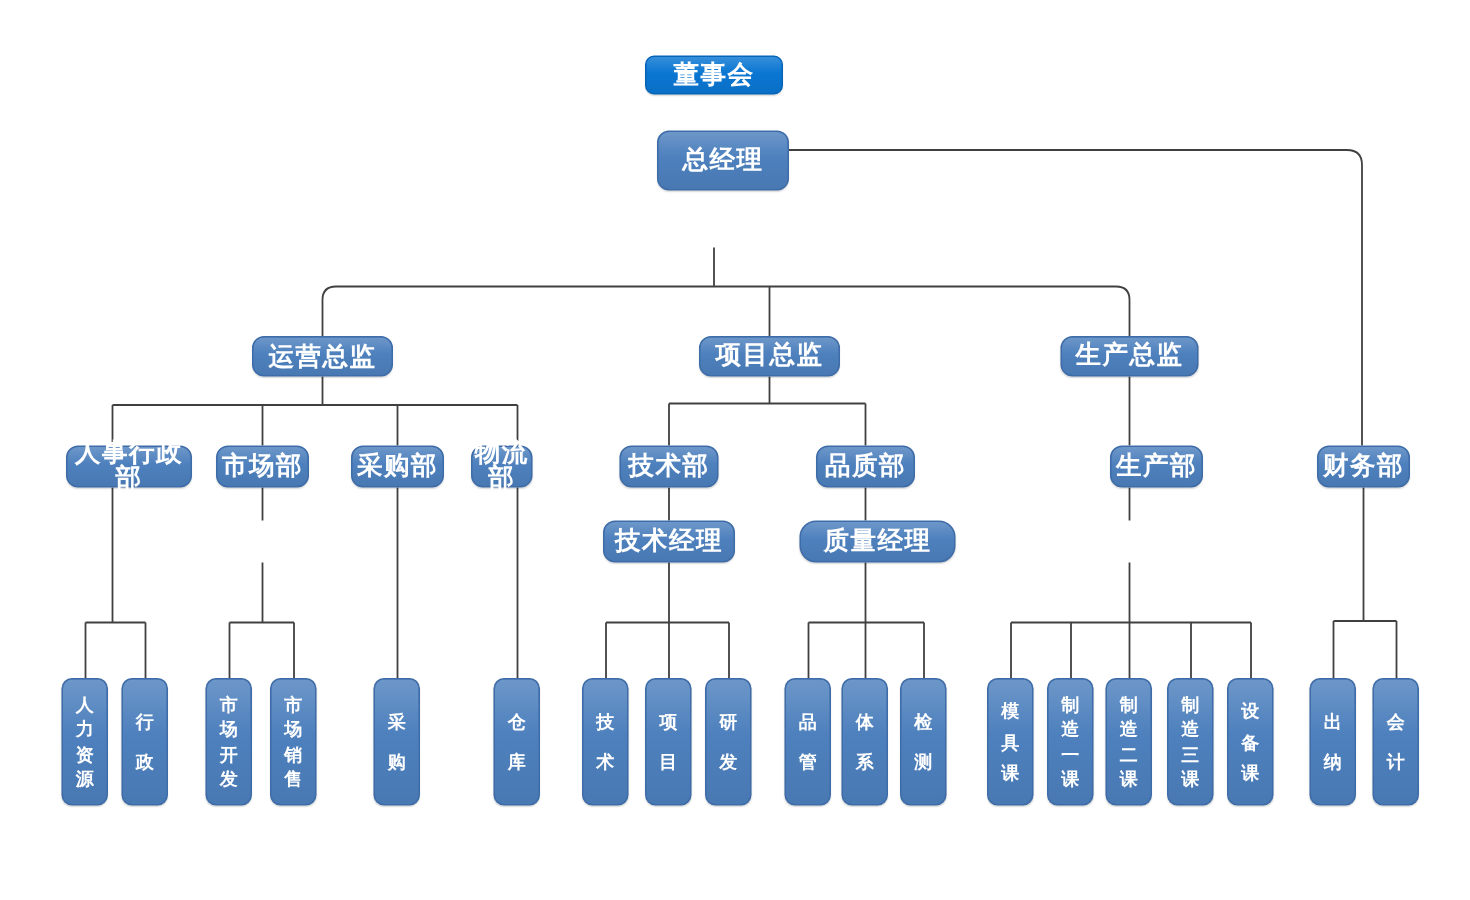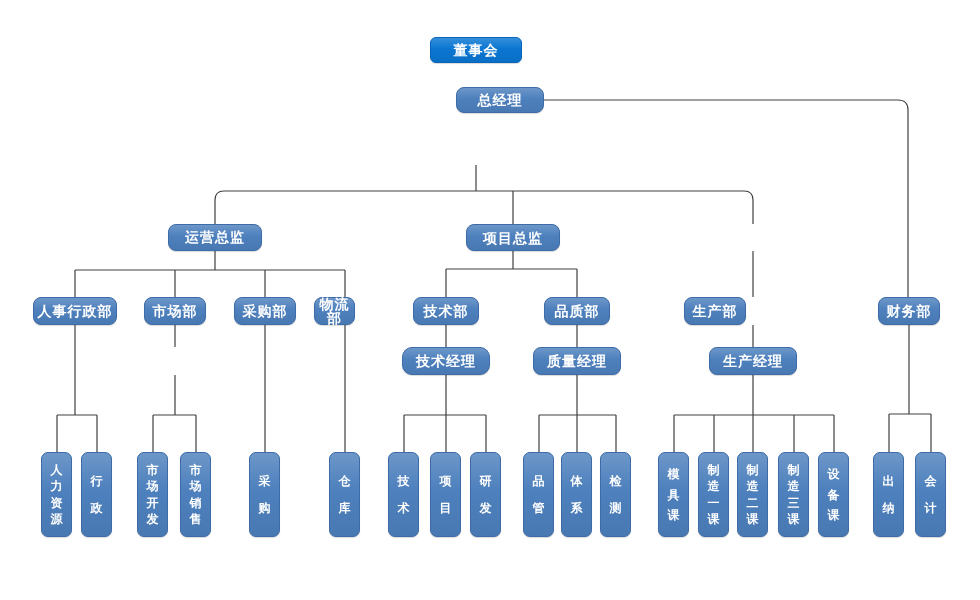--- a/index.html
+++ b/index.html
@@ -7,21 +7,21 @@
   #stage{position:relative;width:980px;height:600px;background:#ffffff;overflow:hidden;}
   #wires{position:absolute;left:0;top:0;width:980px;height:600px;}
   .connector{fill:none;stroke-width:1.2;}
   .node{
     position:absolute;box-sizing:border-box;
     display:flex;align-items:center;justify-content:center;
     border:1px solid;border-radius:8px;
     font-weight:bold;text-align:center;
     background-image:linear-gradient(rgba(255,255,255,.18),rgba(255,255,255,0) 45%,rgba(0,0,0,.06));
     box-shadow:0 1px 1px rgba(0,0,0,.15);
-    font-size:14px;letter-spacing:1px;line-height:1;
+    font-size:17px;letter-spacing:1px;line-height:1;
   }
   .root{border-radius:6px;}
   .leaf{
     flex-direction:column;justify-content:space-evenly;
     font-size:12px;letter-spacing:0;border-radius:7px;padding:6px 0;
   }
   .leaf span{display:block;line-height:1;}
 </style>
 </head>
 <body>
@@ -39,37 +39,37 @@
     <path class="connector" d="M75,325 V415 M57,415 H97 M57,415 V452 M97,415 V452" stroke="#404040"></path>
     <path class="connector" d="M175,375 V415 M153,415 H196 M153,415 V452 M196,415 V452" stroke="#404040"></path>
     <path class="connector" d="M265,325 V452 M345,325 V452" stroke="#404040"></path>
     <path class="connector" d="M446,375 V452 M404,415 H486 M404,415 V452 M486,415 V452" stroke="#404040"></path>
     <path class="connector" d="M577,375 V452 M539,415 H616 M539,415 V452 M616,415 V452" stroke="#404040"></path>
     <path class="connector" d="M753,375 V452 M674,415 H834 M674,415 V452 M714,415 V452 M794,415 V452 M834,415 V452" stroke="#404040"></path>
     <path class="connector" d="M909,325 V414 M889,414 H931 M889,414 V452 M931,414 V452" stroke="#404040"></path>
   </svg>
 
   <div class="node root" style="left: 430px; top: 37px; width: 92px; height: 26px; background-color: rgb(10, 118, 210); border-color: rgb(6, 101, 184); color: rgb(255, 255, 255);">董事会</div>
-  <div class="node" style="left: 456px; top: 87px; width: 88px; height: 26px; background-color: rgb(77, 128, 189); border-color: rgb(62, 108, 168); color: rgb(255, 255, 255);">总经理</div>
+  <div class="node" style="left: 438px; top: 87px; width: 88px; height: 40px; background-color: rgb(77, 128, 189); border-color: rgb(62, 108, 168); color: rgb(255, 255, 255);">总经理</div>
 
   <div class="node" style="left: 168px; top: 224px; width: 94px; height: 27px; background-color: rgb(77, 128, 189); border-color: rgb(62, 108, 168); color: rgb(255, 255, 255); font-family: Liberation Serif, serif;">运营总监</div>
   <div class="node" style="left: 466px; top: 224px; width: 94px; height: 27px; background-color: rgb(77, 128, 189); border-color: rgb(62, 108, 168); color: rgb(255, 255, 255);">项目总监</div>
+  <div class="node" style="left: 707px; top: 224px; width: 92px; height: 27px; background-color: rgb(77, 128, 189); border-color: rgb(62, 108, 168); color: rgb(255, 255, 255);">生产总监</div>
 
-  <div class="node" style="left: 33px; top: 297px; width: 84px; height: 28px; background-color: rgb(77, 128, 189); border-color: rgb(62, 108, 168); color: rgb(255, 255, 255);">人事行政部</div>
+  <div class="node" style="left: 44px; top: 297px; width: 84px; height: 28px; background-color: rgb(77, 128, 189); border-color: rgb(62, 108, 168); color: rgb(255, 255, 255);">人事行政部</div>
   <div class="node" style="left: 144px; top: 297px; width: 62px; height: 28px; background-color: rgb(77, 128, 189); border-color: rgb(62, 108, 168); color: rgb(255, 255, 255); text-align: right;">市场部</div>
   <div class="node" style="left: 234px; top: 297px; width: 62px; height: 28px; background-color: rgb(77, 128, 189); border-color: rgb(62, 108, 168); color: rgb(255, 255, 255);">采购部</div>
   <div class="node" style="left: 314px; top: 297px; width: 41px; height: 28px; background-color: rgb(77, 128, 189); border-color: rgb(62, 108, 168); color: rgb(255, 255, 255);">物流部</div>
   <div class="node" style="left: 413px; top: 297px; width: 66px; height: 28px; background-color: rgb(77, 128, 189); border-color: rgb(62, 108, 168); color: rgb(255, 255, 255);">技术部</div>
   <div class="node" style="left: 544px; top: 297px; width: 66px; height: 28px; background-color: rgb(77, 128, 189); border-color: rgb(62, 108, 168); color: rgb(255, 255, 255);">品质部</div>
-  <div class="node" style="left: 684px; top: 297px; width: 62px; height: 28px; background-color: rgb(77, 128, 189); border-color: rgb(62, 108, 168); color: rgb(255, 255, 255);">生产部</div>
+  <div class="node" style="left: 740px; top: 297px; width: 62px; height: 28px; background-color: rgb(77, 128, 189); border-color: rgb(62, 108, 168); color: rgb(255, 255, 255);">生产部</div>
   <div class="node" style="left: 878px; top: 297px; width: 62px; height: 28px; background-color: rgb(77, 128, 189); border-color: rgb(62, 108, 168); color: rgb(255, 255, 255);">财务部</div>
 
-  <div class="node" style="left: 402px; top: 347px; width: 88px; height: 28px; background-color: rgb(77, 128, 189); border-color: rgb(62, 108, 168); color: rgb(255, 255, 255); border-radius: 10px;">技术经理</div>
-  <div class="node" style="left: 533px; top: 347px; width: 88px; height: 28px; background-color: rgb(77, 128, 189); border-color: rgb(62, 108, 168); color: rgb(255, 255, 255);">质量经理</div>
-  <div class="node" style="left: 709px; top: 347px; width: 88px; height: 28px; background-color: rgb(77, 128, 189); border-color: rgb(62, 108, 168); color: rgb(255, 255, 255);">生产经理</div>
+  <div class="node" style="left: 402px; top: 347px; width: 88px; height: 28px; background-color: rgb(77, 128, 189); border-color: rgb(62, 108, 168); color: rgb(255, 255, 255);">技术经理</div>
+  <div class="node" style="left: 533px; top: 347px; width: 104px; height: 28px; background-color: rgb(77, 128, 189); border-color: rgb(62, 108, 168); color: rgb(255, 255, 255); border-radius: 11px;">质量经理</div>
 
   <div class="node leaf" style="left: 41px; top: 452px; width: 31px; height: 85px; background-color: rgb(77, 128, 189); border-color: rgb(62, 108, 168); color: rgb(255, 255, 255);">
       <span>人</span>
       <span>力</span>
       <span>资</span>
       <span>源</span>
     </div>
   <div class="node leaf" style="left: 81px; top: 452px; width: 31px; height: 85px; background-color: rgb(77, 128, 189); border-color: rgb(62, 108, 168); color: rgb(255, 255, 255);">
       <span>行</span>
       <span>政</span>

